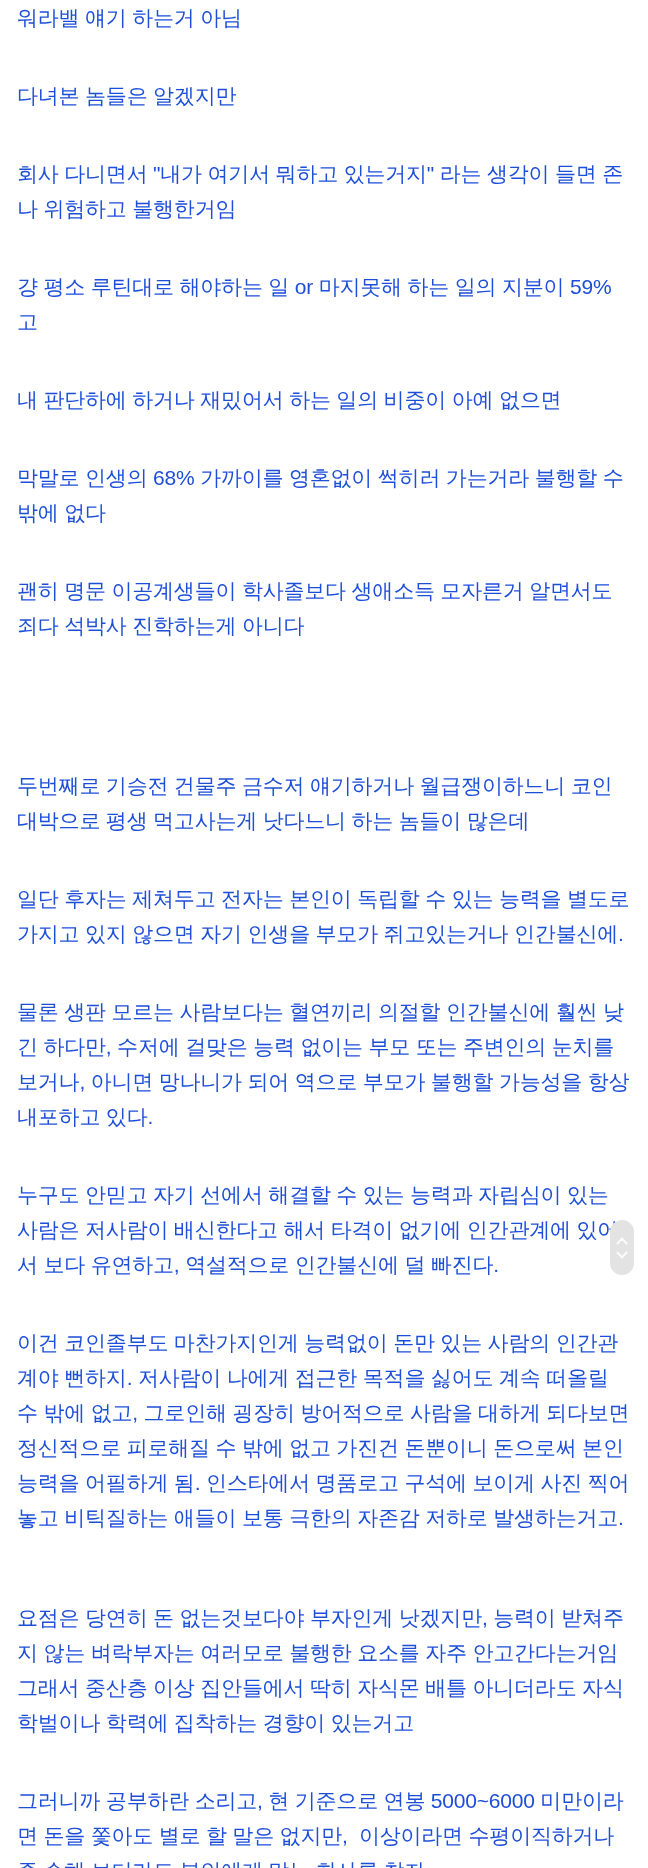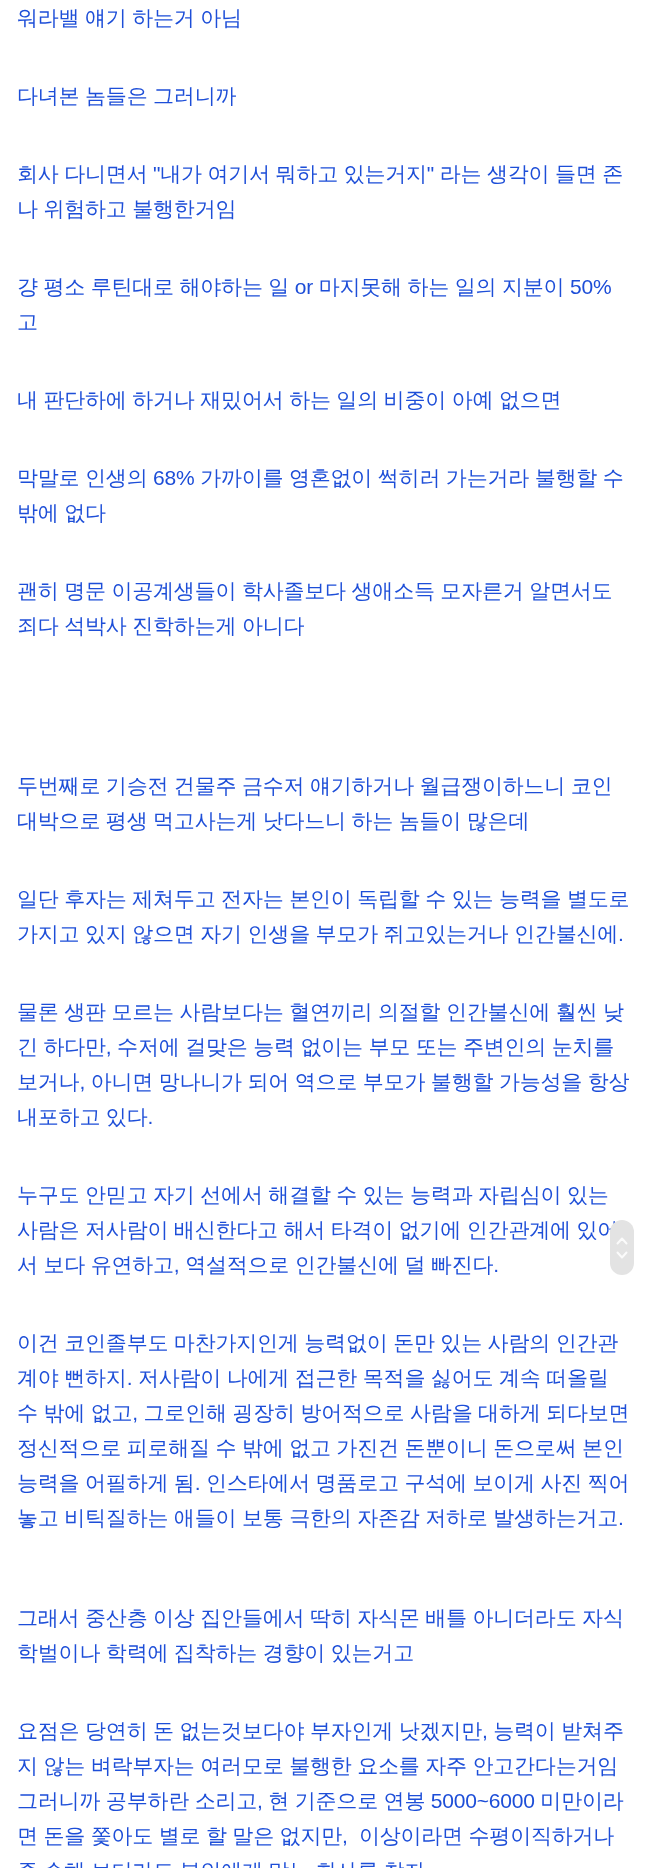--- a/index.html
+++ b/index.html
@@ -66,33 +66,33 @@
   }
   .scroll-nav-btn svg {
     display: block;
   }
 </style>
 </head>
 <body>
 
 <div class="post-body">
   <p class="para">워라밸 얘기 하는거 아님</p>
-  <p class="para">다녀본 놈들은 그러니까</p>
+  <p class="para">다녀본 놈들은 알겠지만</p>
   <p class="para">회사 다니면서 "내가 여기서 뭐하고 있는거지" 라는 생각이 들면 존나 위험하고 불행한거임</p>
-  <p class="para">걍 평소 루틴대로 해야하는 일 or 마지못해 하는 일의 지분이 50%고</p>
+  <p class="para">걍 평소 루틴대로 해야하는 일 or 마지못해 하는 일의 지분이 59%고</p>
   <p class="para">내 판단하에 하거나 재밌어서 하는 일의 비중이 아예 없으면</p>
   <p class="para">막말로 인생의 68% 가까이를 영혼없이 썩히러 가는거라 불행할 수 밖에 없다</p>
   <p class="para gap-xl">괜히 명문 이공계생들이 학사졸보다 생애소득 모자른거 알면서도 죄다 석박사 진학하는게 아니다</p>
   <p class="para">두번째로 기승전 건물주 금수저 얘기하거나 월급쟁이하느니 코인대박으로 평생 먹고사는게 낫다느니 하는 놈들이 많은데</p>
   <p class="para">일단 후자는 제쳐두고 전자는 본인이 독립할 수 있는 능력을 별도로 가지고 있지 않으면 자기 인생을 부모가 쥐고있는거나 인간불신에.</p>
   <p class="para">물론 생판 모르는 사람보다는 혈연끼리 의절할 인간불신에 훨씬 낮긴 하다만, 수저에 걸맞은 능력 없이는 부모 또는 주변인의 눈치를 보거나, 아니면 망나니가 되어 역으로 부모가 불행할 가능성을 항상 내포하고 있다.</p>
   <p class="para">누구도 안믿고 자기 선에서 해결할 수 있는 능력과 자립심이 있는 사람은 저사람이 배신한다고 해서 타격이 없기에 인간관계에 있어서 보다 유연하고, 역설적으로 인간불신에 덜 빠진다.</p>
   <p class="para gap-lg">이건 코인졸부도 마찬가지인게 능력없이 돈만 있는 사람의 인간관계야 뻔하지. 저사람이 나에게 접근한 목적을 싫어도 계속 떠올릴 수 밖에 없고, 그로인해 굉장히 방어적으로 사람을 대하게 되다보면 정신적으로 피로해질 수 밖에 없고 가진건 돈뿐이니 돈으로써 본인 능력을 어필하게 됨. 인스타에서 명품로고 구석에 보이게 사진 찍어놓고 비틱질하는 애들이 보통 극한의 자존감 저하로 발생하는거고.</p>
+  <p class="para gap-none">요점은 당연히 돈 없는것보다야 부자인게 낫겠지만, 능력이 받쳐주지 않는 벼락부자는 여러모로 불행한 요소를 자주 안고간다는거임</p>
   <p class="para">그래서 중산층 이상 집안들에서 딱히 자식몬 배틀 아니더라도 자식 학벌이나 학력에 집착하는 경향이 있는거고</p>
-  <p class="para gap-none">요점은 당연히 돈 없는것보다야 부자인게 낫겠지만, 능력이 받쳐주지 않는 벼락부자는 여러모로 불행한 요소를 자주 안고간다는거임</p>
   <p class="para">그러니까 공부하란 소리고, 현 기준으로 연봉 5000~6000 미만이라면 돈을 쫓아도 별로 할 말은 없지만,  이상이라면 수평이직하거나 좀 손해 보더라도 본인에게 맞는 회사를 찾자</p>
 </div>
 
 <div class="scroll-nav">
   <button class="scroll-nav-btn">
     <span>
       <svg width="12" height="8" viewBox="0 0 12 8">
         <polyline points="1.5,6.5 6,1.5 10.5,6.5" fill="none" stroke="#fbfbfb" stroke-width="2" stroke-linecap="round" stroke-linejoin="round"></polyline>
       </svg>
     </span>

